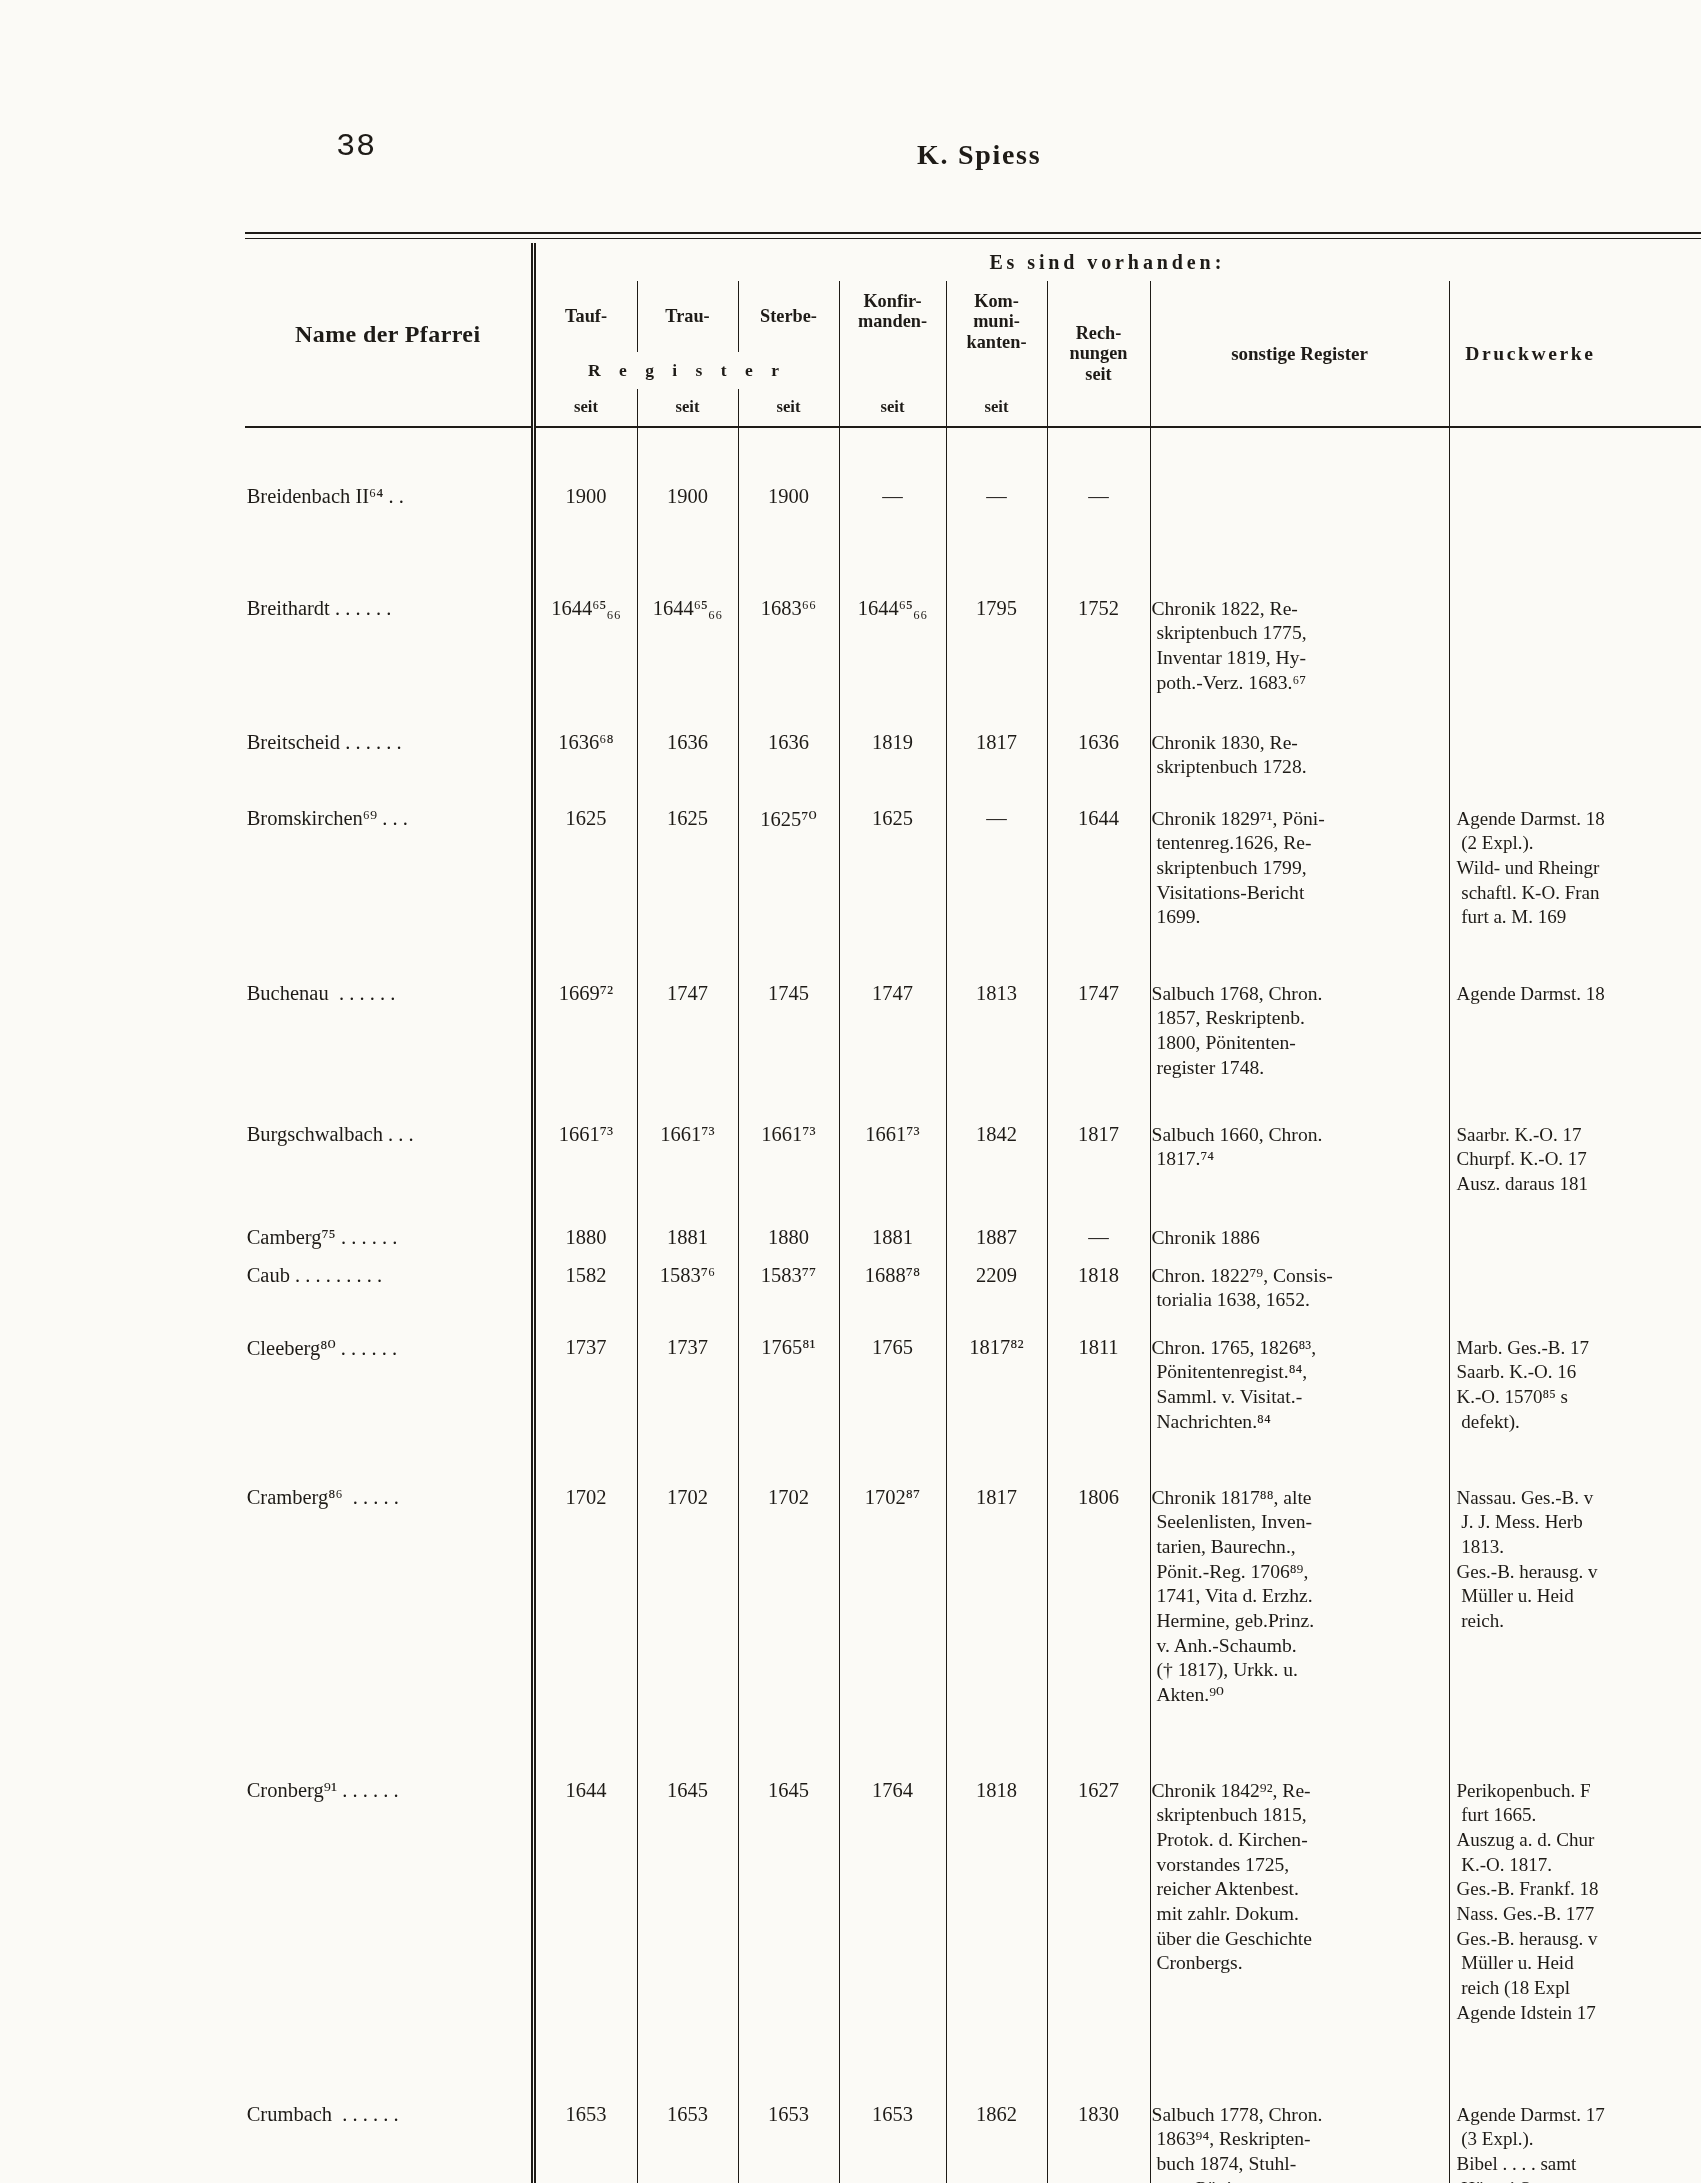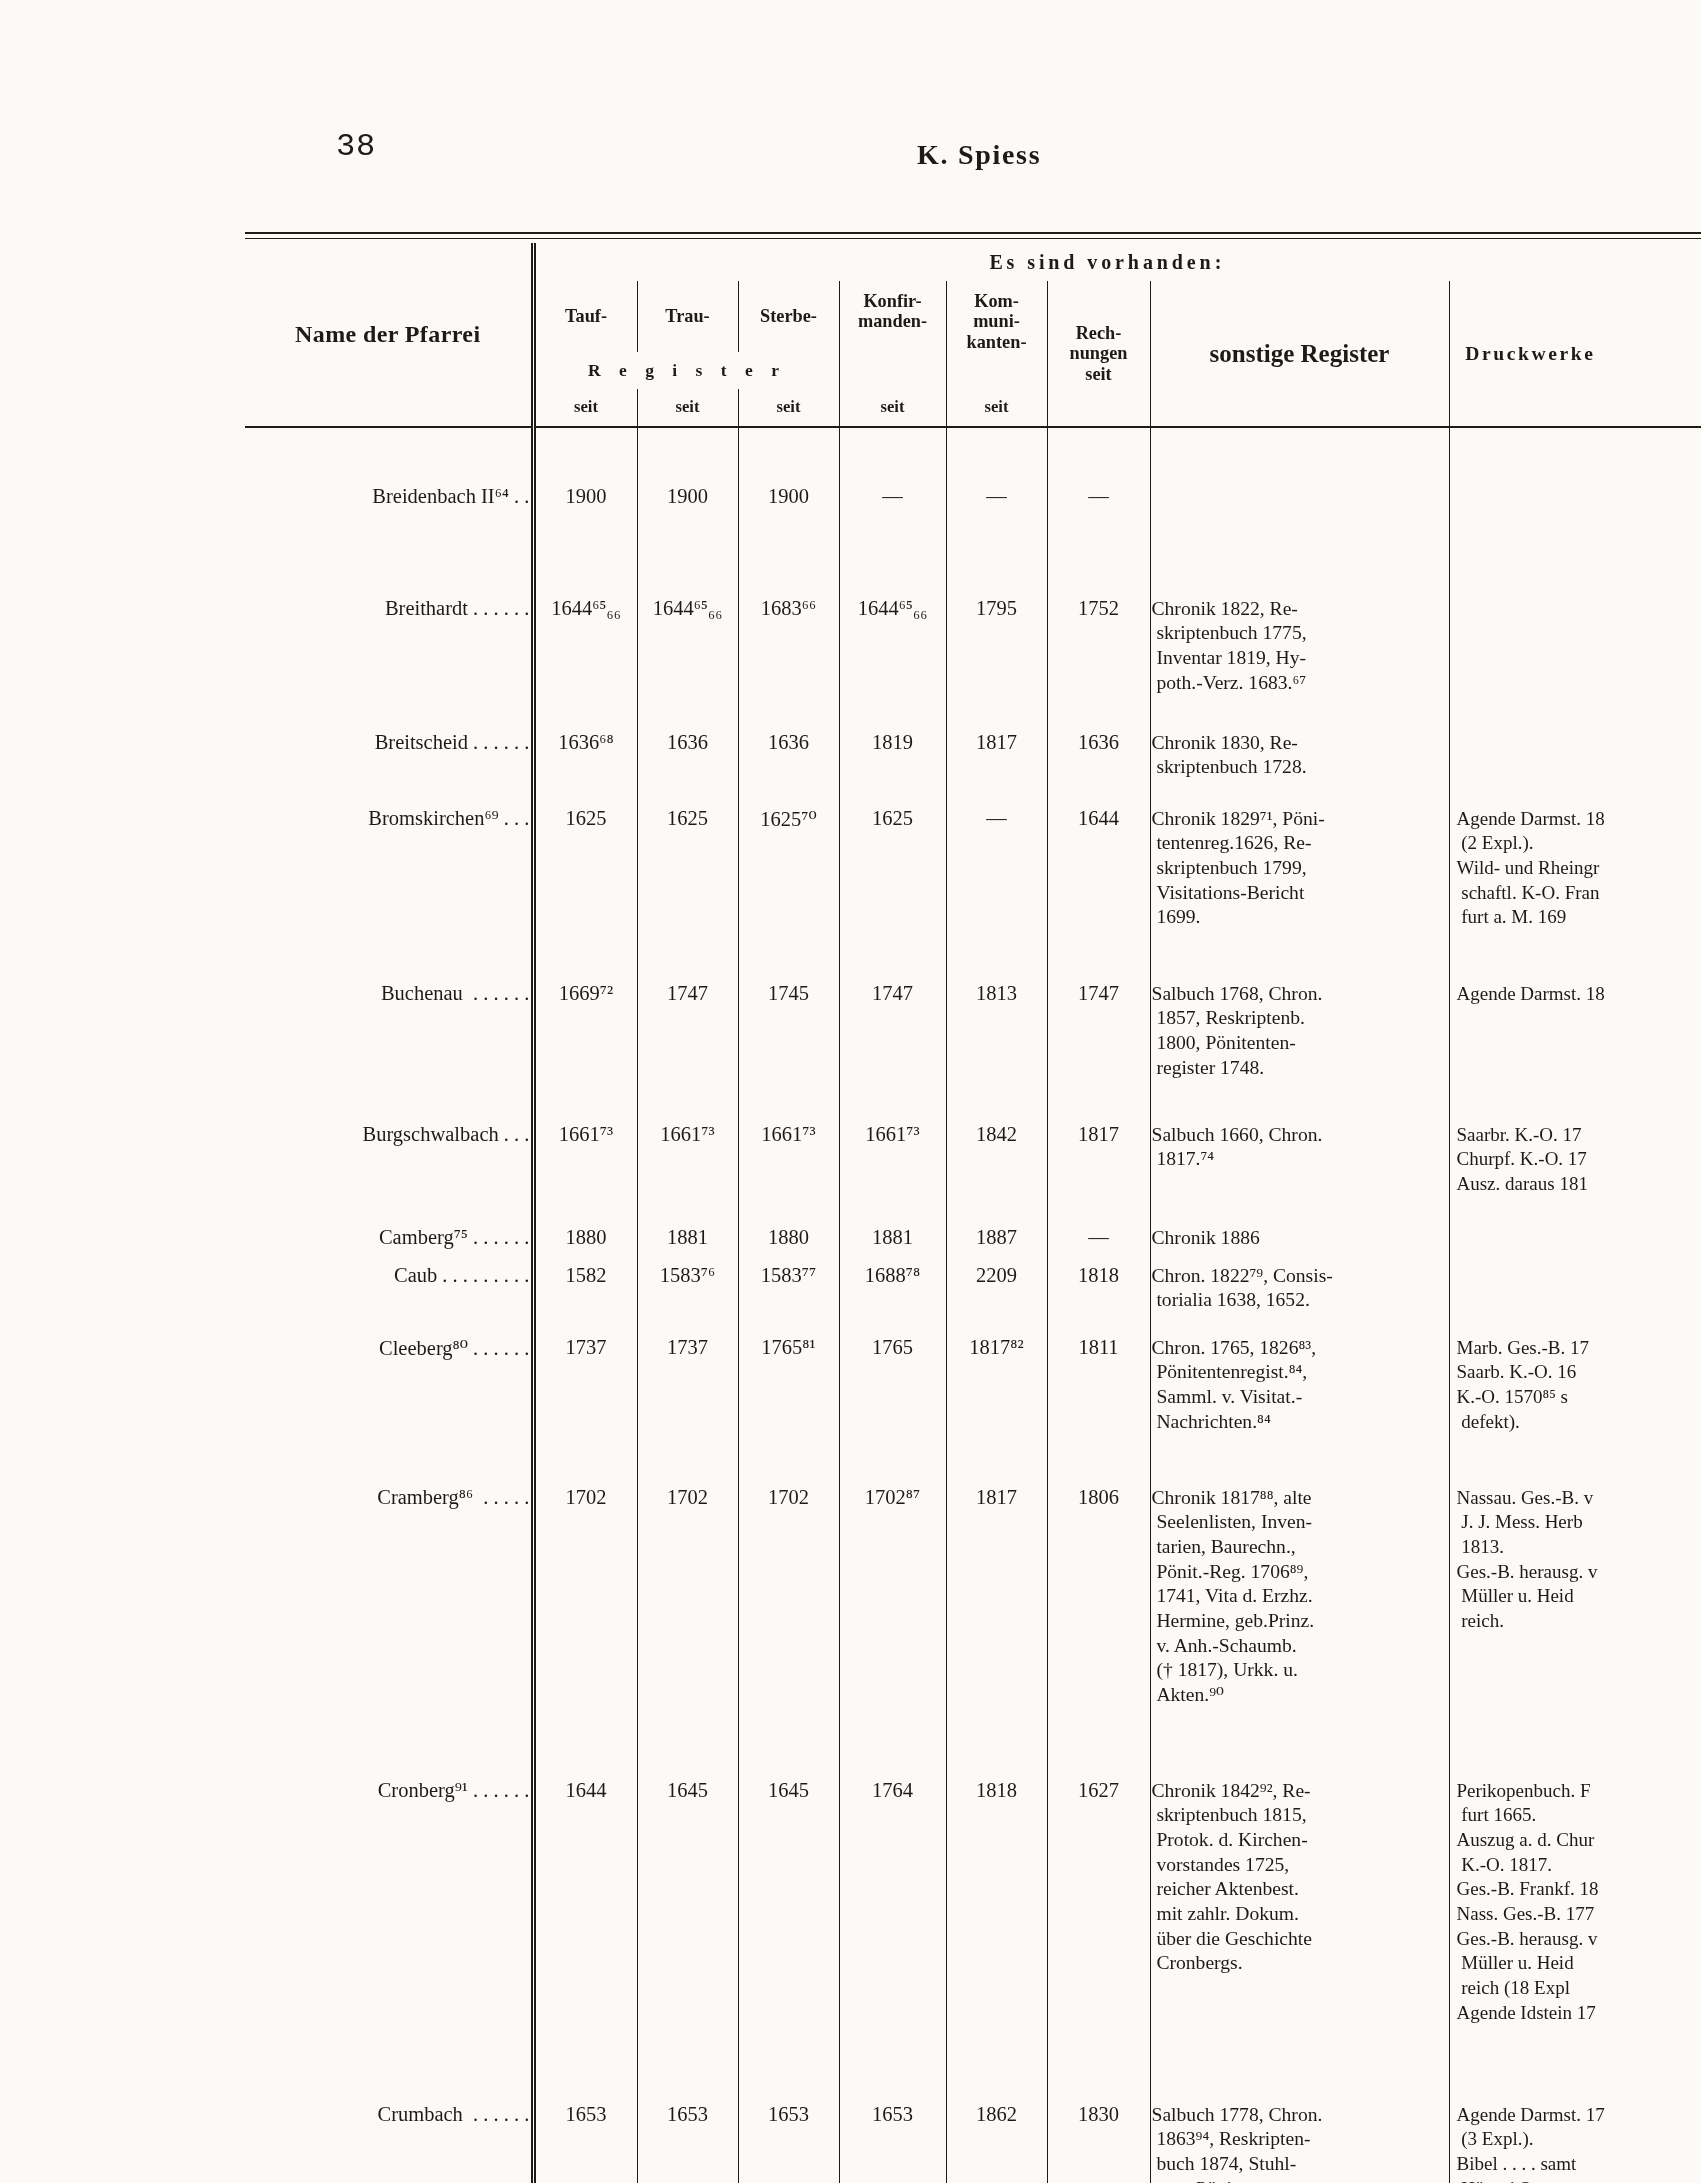--- a/index.html
+++ b/index.html
@@ -91,21 +91,21 @@
     letter-spacing:7px;
     border-right:1.3px solid var(--ink);
     font-weight:600;
     text-align:center;
   }
   .h-seit{
     font-size:16.6px;
     border-right:1.3px solid var(--ink);
     font-weight:700;
   }
-  .h-sonst{font-size:25px;border-right:1.3px solid var(--ink);}
+  .h-sonst{font-size:19px;border-right:1.3px solid var(--ink);}
   .h-druck{
     font-size:19.6px;
     letter-spacing:2.6px;
     text-align:left;
     padding-left:15.7px;
   }
   tr.hr1{height:38px;}
   tr.hr2{height:71px;}
   tr.hr3{height:37px;}
   tr.hr4{height:38px;}
@@ -113,21 +113,20 @@
   tbody td{
     vertical-align:top;
     padding-top:3.5px;
   }
   tbody tr:first-child td{padding-top:57px;}
   .c-name{
     border-right:5.7px double var(--ink);
     font-size:20.5px;
     white-space:pre;
     padding-left:1.7px;
-    text-align:right;
   }
   .c-num{
     text-align:center;
     border-right:1.3px solid var(--ink);
     font-size:20.5px;
   }
   .c-sonst{
     border-right:1.3px solid var(--ink);
     white-space:pre-wrap;
     font-size:19.6px;

